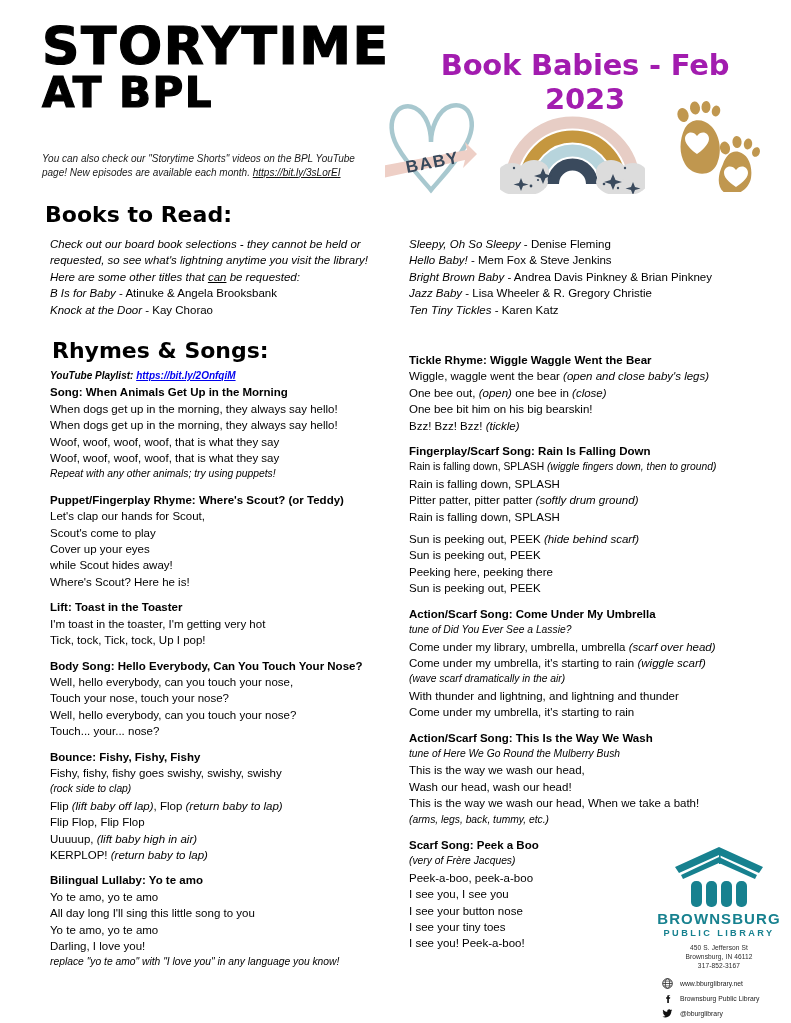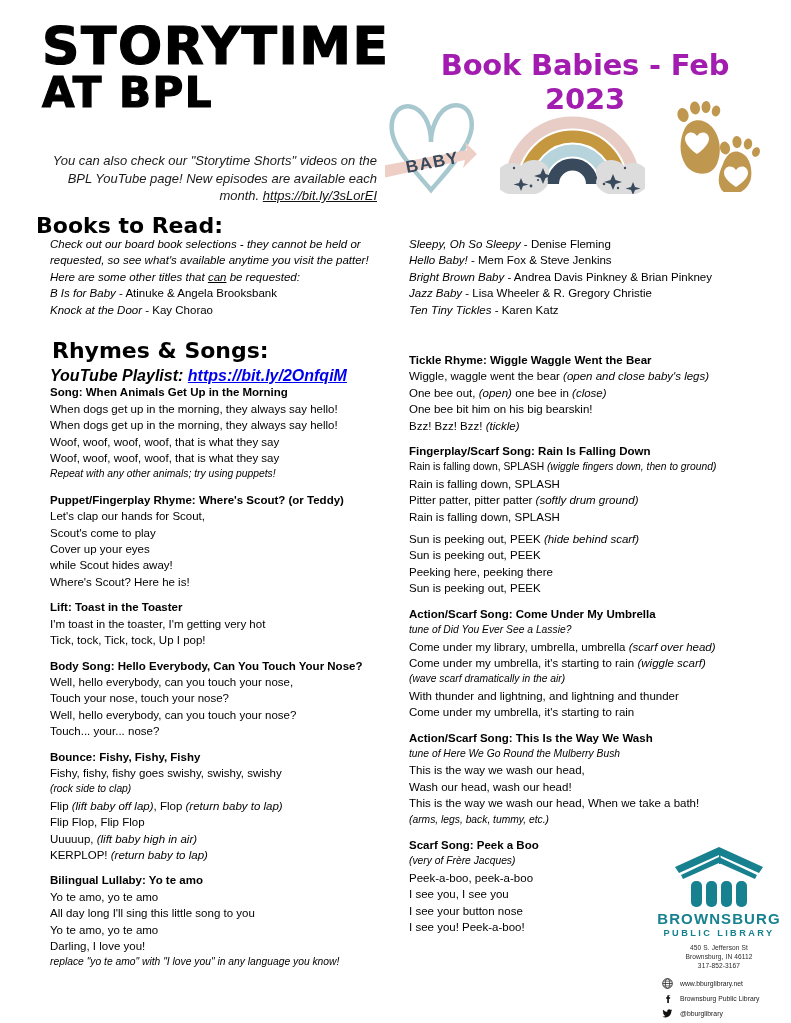--- a/index.html
+++ b/index.html
@@ -22,21 +22,21 @@
     line-height:0.95;
     letter-spacing:1.5px;
     color:#000;
     -webkit-text-stroke:1.2px #000;
   }
   .title-main .l1{ display:block; font-size:52px; }
   .title-main .l2{ display:block; font-size:42px; margin-top:2px; }
 
   .subnote{
     position:absolute; left:42px; top:152px; width:335px;
-    font-size:13px; font-style:italic; line-height:1.35; color:#1a1a1a;text-align:right;
+    font-size:10px; font-style:italic; line-height:1.35; color:#1a1a1a;
   }
   .subnote a{ color:#111; text-decoration:underline; font-style:italic; }
 
   .title-right{
     position:absolute; left:400px; top:48px; width:370px;
     font-family:"DejaVu Sans", sans-serif;
     font-weight:bold; font-size:29px; letter-spacing:-0.2px;
     text-align:center; color:#a21caf;
   }
 
@@ -44,39 +44,39 @@
   .art-heart{ position:absolute; left:0px; top:2px; width:110px; height:100px; }
   .art-rainbow{ position:absolute; left:115px; top:0px; width:145px; height:102px; }
   .art-feet{ position:absolute; left:278px; top:0px; width:110px; height:100px; }
 
   
   .sec-head{
     font-family:"DejaVu Sans", sans-serif;
     font-weight:bold; font-size:22px; letter-spacing:0px;
     color:#000;
   }
-  #books-head{ position:absolute; left:36px; top:202px;margin-top:11px; }
+  #books-head{ position:absolute; left:45px; top:202px; }
   #rhymes-head{ position:absolute; left:52px; top:338px; }
 
   
   .col-left{ position:absolute; left:50px; top:236px; width:350px; }
   .col-right{ position:absolute; left:409px; top:236px; width:365px; }
   .ln{ font-size:11.5px; line-height:16.4px; white-space:nowrap; }
   .ln.it{ font-style:italic; }
   .ln.bd{ font-weight:bold; }
   .ln.sm{ font-size:10.3px; }
   .gap{ height:9px; }
   .gap-s{ height:6px; }
   .ln .i{ font-style:italic; }
   .ln .u{ text-decoration:underline; }
 
   .booklist .ln{ font-style:italic; }
   .booklist .ln .plain{ font-style:normal; }
 
-  .yt{ font-weight:bold; font-style:italic; font-size:16px; line-height:16.4px; }
+  .yt{ font-weight:bold; font-style:italic; font-size:10px; line-height:16.4px; }
   .yt .u{ text-decoration:underline; }
 
   
   #rhymes-right{ position:absolute; left:409px; top:352px; width:372px; }
   #rhymes-left{ position:absolute; left:50px; top:368px; width:352px; }
 
   
   .logo-box{ position:absolute; left:650px; top:845px; width:138px; text-align:center; }
   .logo-mark{ width:92px; height:62px; margin:0 auto; display:block; }
   .logo-name{
@@ -168,21 +168,21 @@
       </svg>
 
     </div>
   </div>
 
   <div class="sec-head" id="books-head">Books to Read:</div>
   <div class="sec-head" id="rhymes-head">Rhymes &amp; Songs:</div>
 
   <div class="col-left booklist">
     <div class="ln">Check out our board book selections - they cannot be held or</div>
-    <div class="ln">requested, so see what's available anytime you visit the patter!</div>
+    <div class="ln">requested, so see what's lightning anytime you visit the library!</div>
     <div class="ln"><span>Here are some other titles that </span><span class="u">can</span><span> be requested:</span></div>
     <div class="ln"><span>B Is for Baby</span><span class="plain"> - Atinuke &amp; Angela Brooksbank</span></div>
     <div class="ln"><span>Knock at the Door</span><span class="plain"> - Kay Chorao</span></div>
   </div>
 
   <div class="col-right booklist">
     <div class="ln"><span>Sleepy, Oh So Sleepy</span><span class="plain"> - Denise Fleming</span></div>
     <div class="ln"><span>Hello Baby!</span><span class="plain"> - Mem Fox &amp; Steve Jenkins</span></div>
     <div class="ln"><span>Bright Brown Baby</span><span class="plain"> - Andrea Davis Pinkney &amp; Brian Pinkney</span></div>
     <div class="ln"><span>Jazz Baby</span><span class="plain"> - Lisa Wheeler &amp; R. Gregory Christie</span></div>
@@ -265,20 +265,21 @@
         <div class="ln">This is the way we wash our head,</div>
         <div class="ln">Wash our head, wash our head!</div>
         <div class="ln">This is the way we wash our head, When we take a bath!</div>
         <div class="ln it sm">(arms, legs, back, tummy, etc.)</div>
         <div class="gap"></div>
         <div class="ln bd">Scarf Song: Peek a Boo</div>
         <div class="ln it sm">(very of Frère Jacques)</div>
         <div class="ln">Peek-a-boo, peek-a-boo</div>
         <div class="ln">I see you, I see you</div>
         <div class="ln">I see your button nose</div>
+        <div class="ln">I see your tiny toes</div>
         <div class="ln">I see you! Peek-a-boo!</div>
       </div>
   </div>
 
   <div class="logo-box">
     <svg class="logo-mark" viewBox="0 0 92 62">
       <path d="M46 2 L90 22 L86 28 L46 10 L6 28 L2 22 Z" fill="#17818f"></path>
       <path d="M46 12 L84 30 L82 34 L46 18 L10 34 L8 30 Z" fill="#17818f"></path>
       <rect x="46" y="5" width="1.6" height="14" fill="#17818f"></rect>
       <rect x="18" y="36" width="11" height="26" rx="5" fill="#17818f"></rect>

